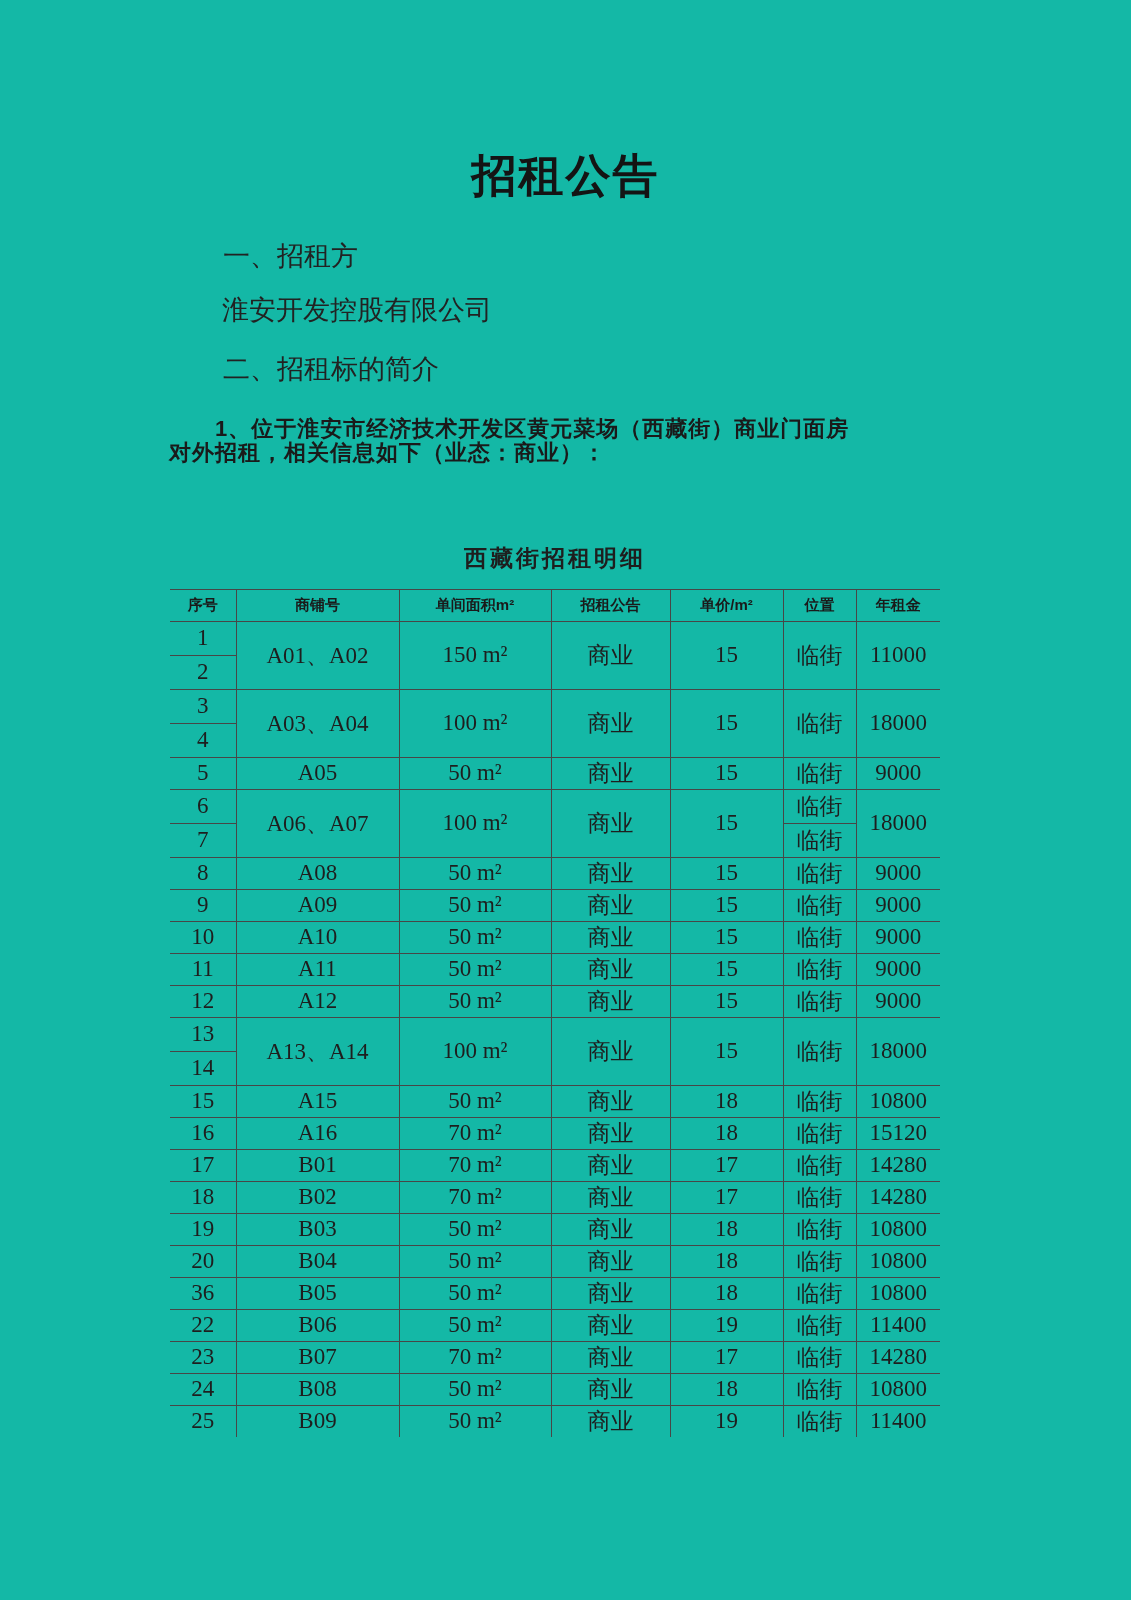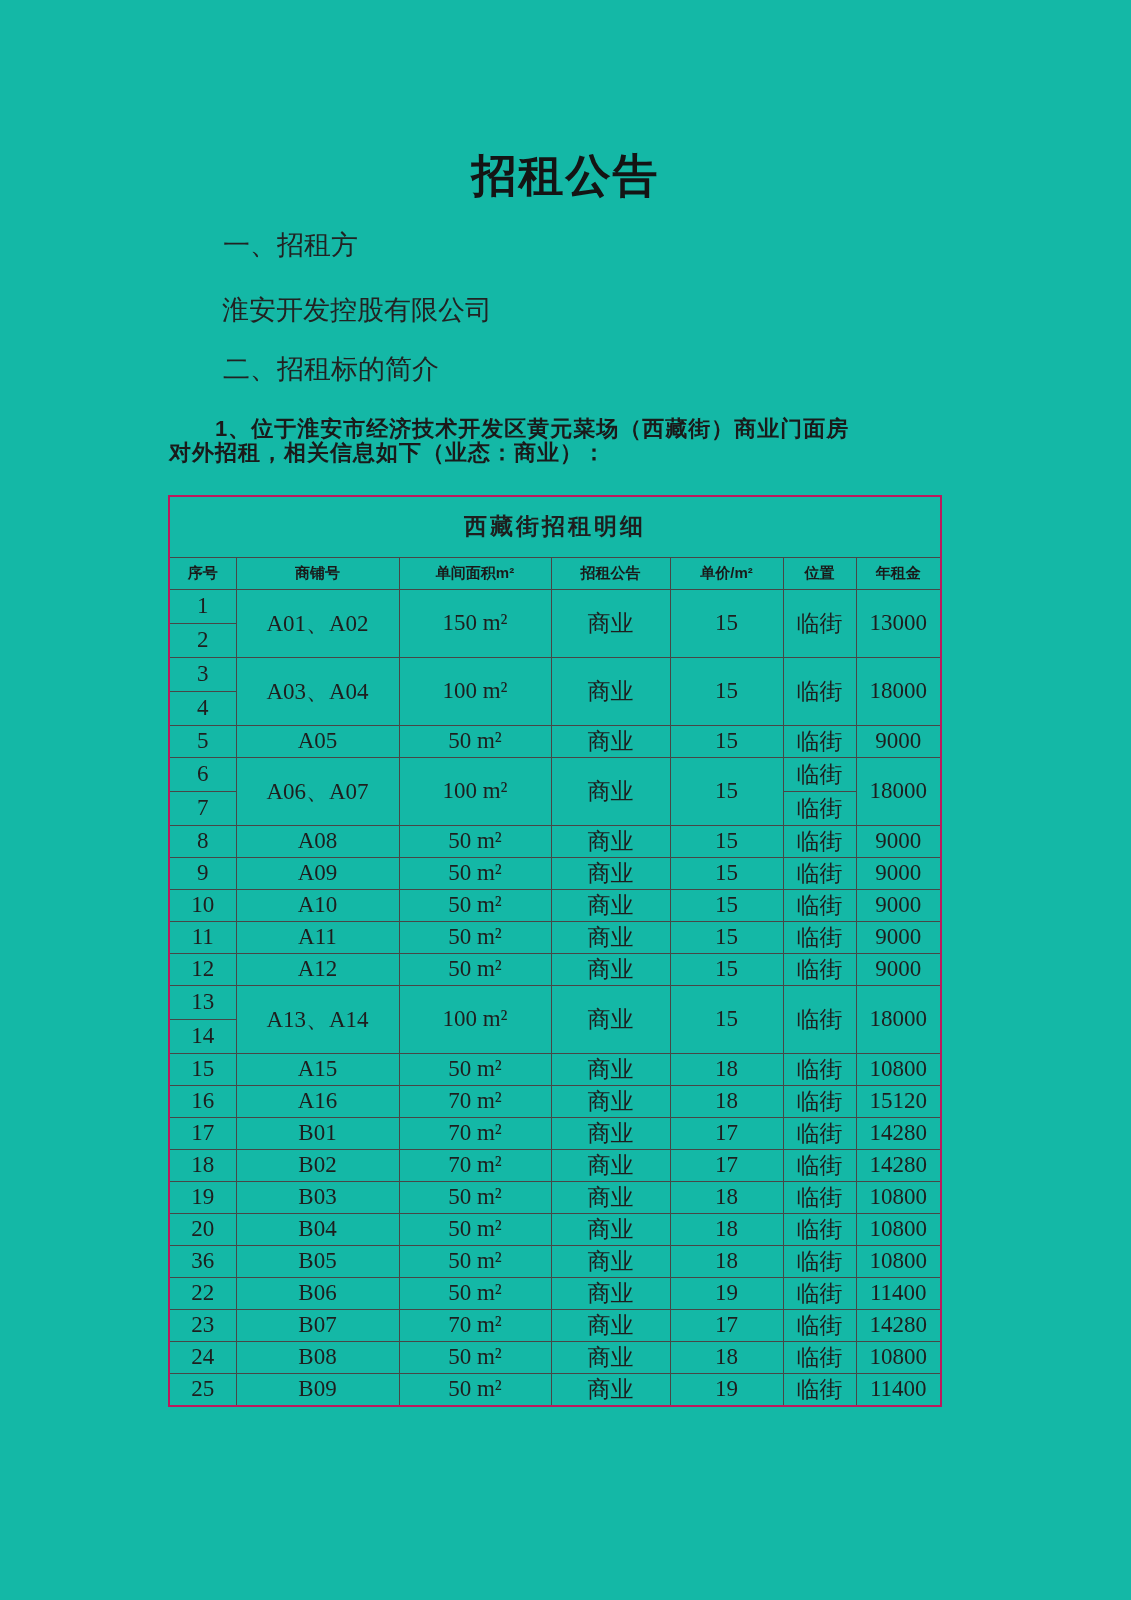--- a/index.html
+++ b/index.html
@@ -23,40 +23,40 @@
     font-size:45px;
     letter-spacing:2px;
     color:#141414;
   }
   .body-line {
     position:absolute;
     font-size:27px;
     color:#222222;
     white-space:nowrap;
   }
-  .sec1 { top:227px; left:223px; }
+  .sec1 { top:238px; left:223px; }
   .lessor { top:292px; left:222px; }
   .sec2 { top:351px; left:223px; }
   .intro-line {
     position:absolute;
     font-family:"Liberation Sans","DejaVu Sans",sans-serif;
     font-weight:700;
     font-size:22px;
     color:#1a1a1a;
     white-space:nowrap;
   }
   .intro-1 { top:414px; left:215px; letter-spacing:1px; }
   .intro-2 { top:438px; left:169px; letter-spacing:1px; }
   table.rent-table {
     position:absolute;
-    top:495px; left:168px;
+    top:527px; left:168px;
     width:772px;
     border-collapse:collapse;
     table-layout:fixed;
-    border:2px solid #be185d;
+    border:2px solid #14b8a6;
   }
   table.rent-table td {
     border:1px solid #474747;
     text-align:center;
     vertical-align:middle;
     font-family:"Liberation Serif","DejaVu Serif",serif;
     font-size:23px;
     color:#1e1e1e;
     padding:0;
     overflow:hidden;
@@ -117,21 +117,21 @@
         </tr>
     </thead>
     <tbody id="tbl-body">
         <tr class="sub">
           <td>1</td>
           <td rowspan="2">A01、A02</td>
           <td rowspan="2">150 m²</td>
           <td rowspan="2">商业</td>
           <td rowspan="2">15</td>
           <td rowspan="2">临街</td>
-          <td rowspan="2">13000</td>
+          <td rowspan="2">11000</td>
         </tr>
         <tr class="sub">
           <td>2</td>
         </tr>
         <tr class="sub">
           <td>3</td>
           <td rowspan="2">A03、A04</td>
           <td rowspan="2">100 m²</td>
           <td rowspan="2">商业</td>
           <td rowspan="2">15</td>

